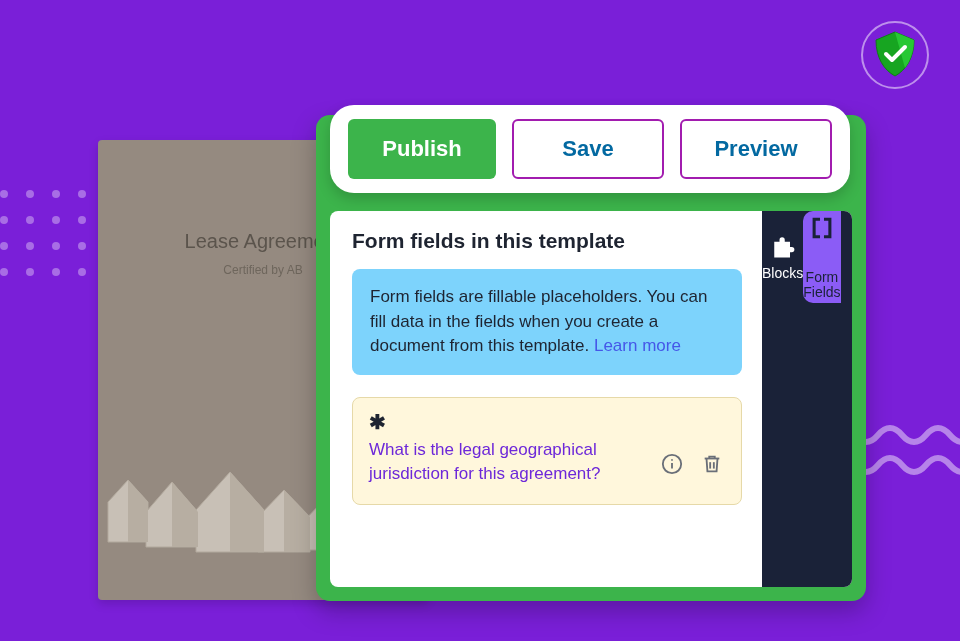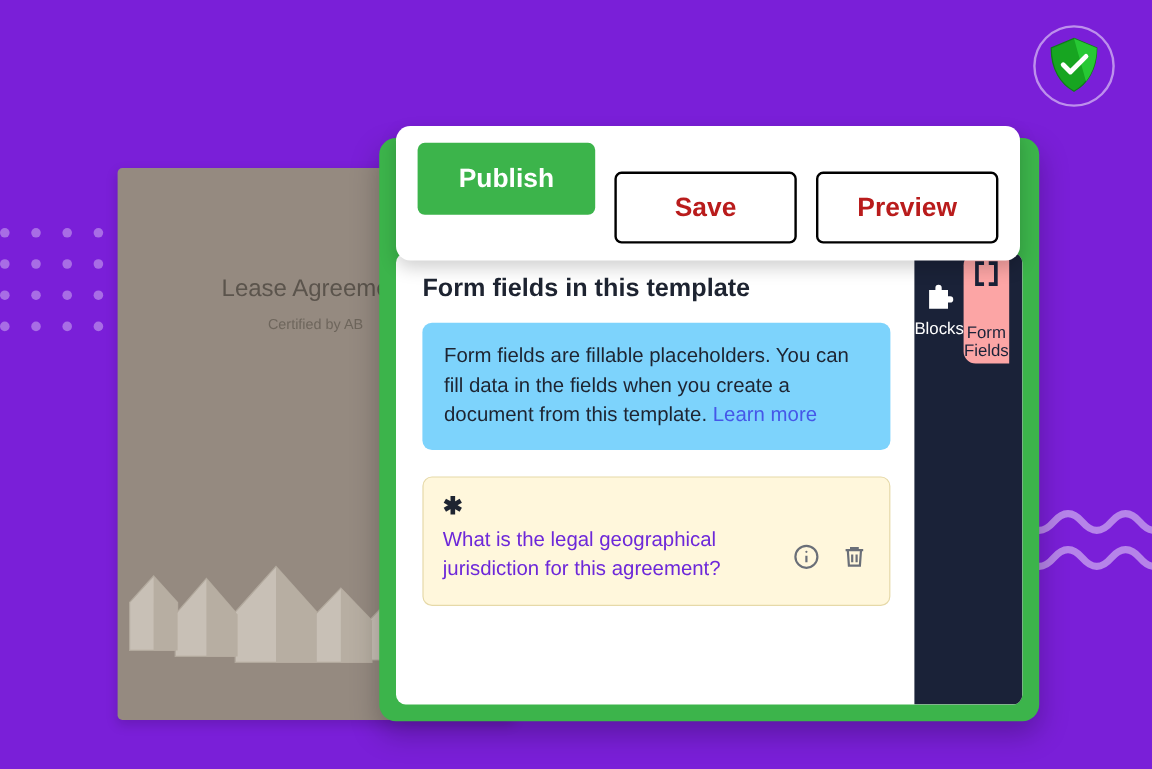--- a/index.html
+++ b/index.html
@@ -85,44 +85,43 @@
     box-shadow: 0 10px 24px rgba(0,0,0,0.25);
   }
 
   
   .toolbar {
     position: absolute;
     left: 330px;
     top: 105px;
     width: 520px;
     background: #fff;
-    border-radius: 12px;
+    border-radius: 24px;
     padding: 14px 18px;
     display: flex;
     gap: 16px;
     box-shadow: 0 6px 14px rgba(0,0,0,0.18);
     z-index: 10;
   }
   .btn {
     flex: 1;
     height: 60px;
     border-radius: 6px;
     font-size: 22px;
     font-weight: 700;
     display: flex;
     align-items: center;
     justify-content: center;
     cursor: pointer;
   }
   .btn-primary { background: #3cb44b; color: #fff; }
   .btn-outline {
     background: #fff;
-    color: #b91c1c;
-    border: 2px solid #000000;
-    margin-top: 24px;
+    color: #0369a1;
+    border: 2px solid #a21caf;
   }
 
   
   .panel {
     margin: 96px 14px 0 14px;
     background: #fff;
     border-radius: 8px;
     display: flex;
     overflow: hidden;
     height: 376px;
@@ -198,21 +197,21 @@
     align-items: center;
     justify-content: center;
     gap: 6px;
     height: 92px;
     font-size: 14px;
     line-height: 1.1;
     text-align: center;
     cursor: pointer;
   }
   .side-item.dark { color: #fff; }
-  .side-item.light { background: #fca5a5; color: #1a2238; border-radius: 10px 0 0 10px; margin-left: 0; gap: 28px; }
+  .side-item.light { background: #8b5cf6; color: #1a2238; border-radius: 10px 0 0 10px; margin-left: 0; gap: 28px; }
   .side-icon { width: 30px; height: 28px; }
 </style>
 </head>
 <body>
 
 <div class="stage">
 
   <div class="dots">
     <span></span>
       <span></span>

